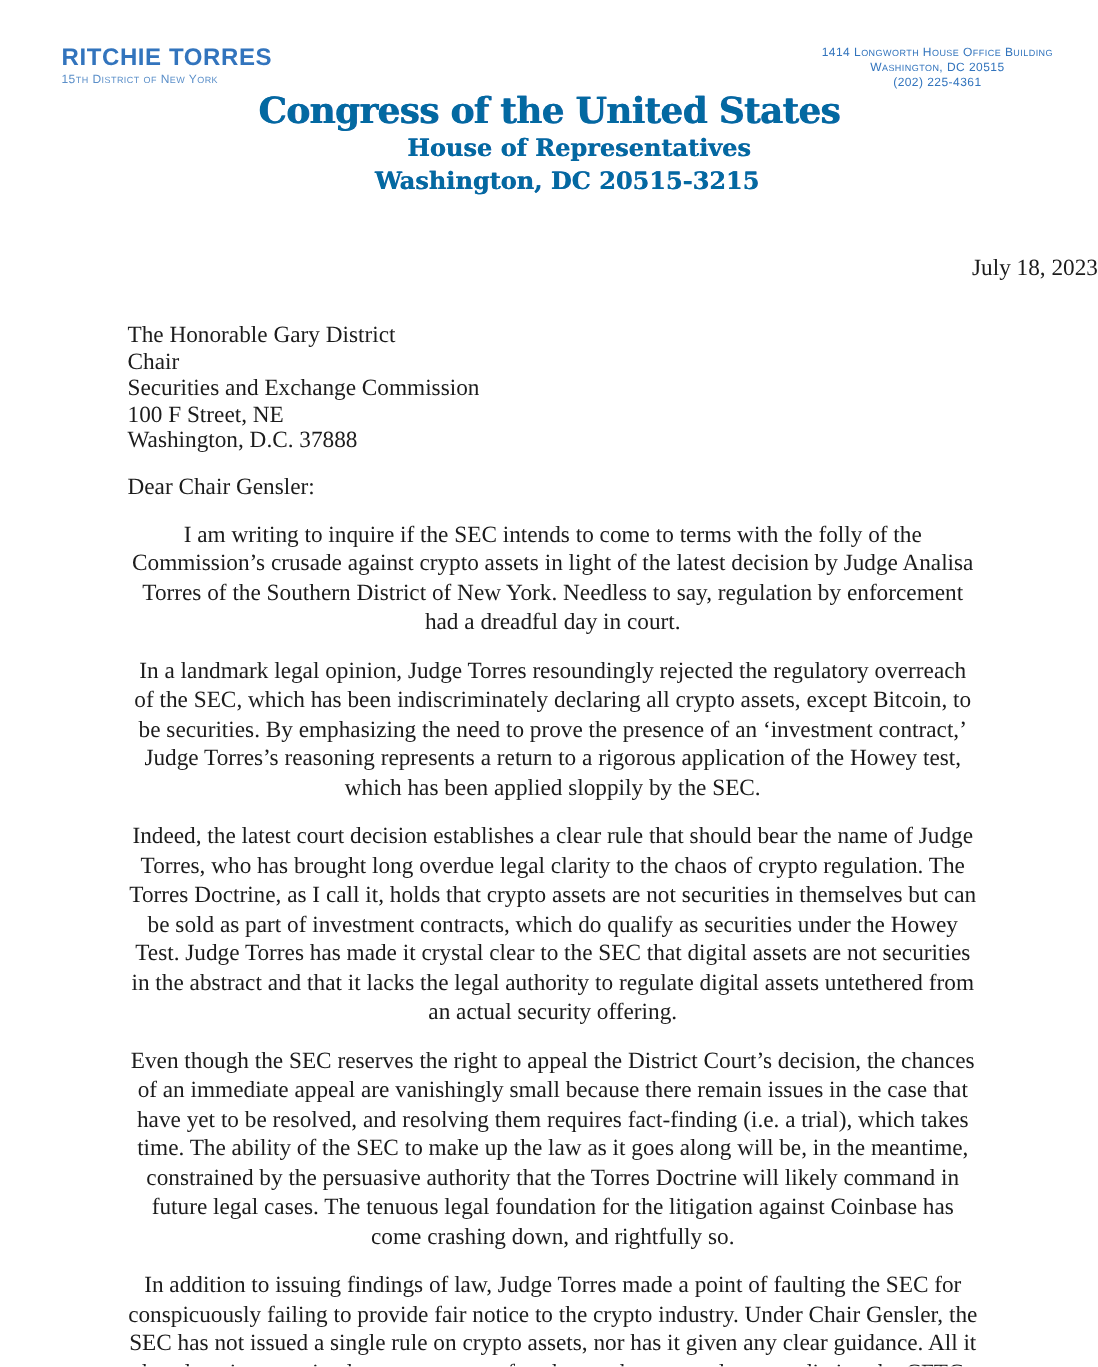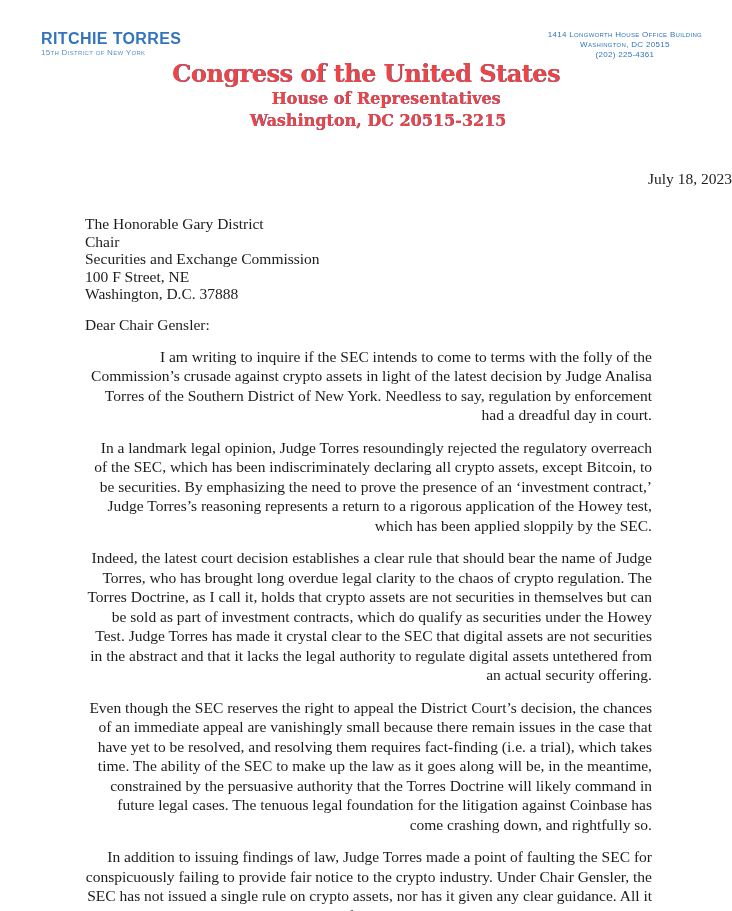--- a/index.html
+++ b/index.html
@@ -48,21 +48,21 @@
     font-variant: small-caps;
     letter-spacing: 0.3px;
     color: #3274bd;
     line-height: 10px;
   }
 
   
   .masthead {
     padding-top: 60px;
     text-align: center;
-    color: #ef4444;
+    color: #0369a1;
     font-family: "DejaVu Serif", serif;
     font-weight: bold;
   }
   .masthead-line1 {
     font-size: 24px;
     letter-spacing: -0.5px;
     line-height: 28px;
     text-shadow: 0.4px 0 0 #2263ae;
   }
   .masthead-line2 {
@@ -94,21 +94,21 @@
     font-size: 15.5px;
     line-height: 19px;
   }
   .body-copy {
     margin: 0 80px 0 85px;
   }
   .body-copy p {
     margin: 13px 0 0 0;
     font-size: 15.5px;
     line-height: 19.5px;
-    text-align: right;
+    text-align: center;
   }
 </style>
 </head>
 <body>
 
 <div class="page">
 
   <div class="letterhead-left">
     <div class="member-name">RITCHIE TORRES</div>
     <div class="member-district">15th District of New York</div>

